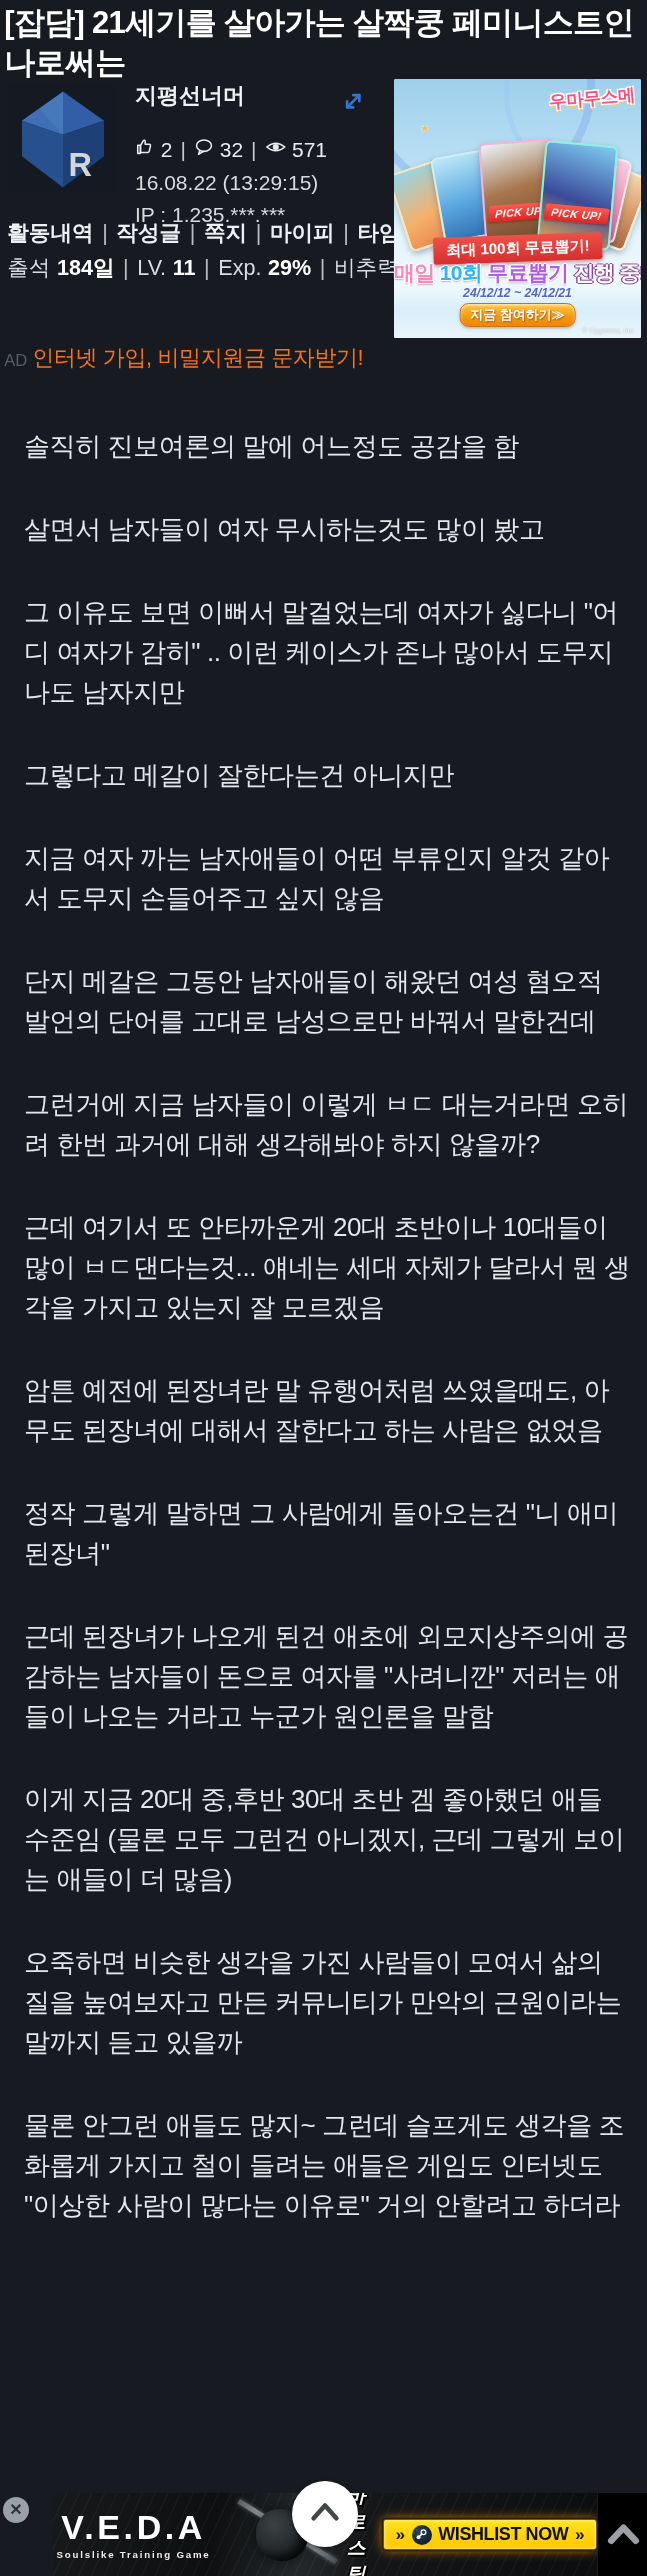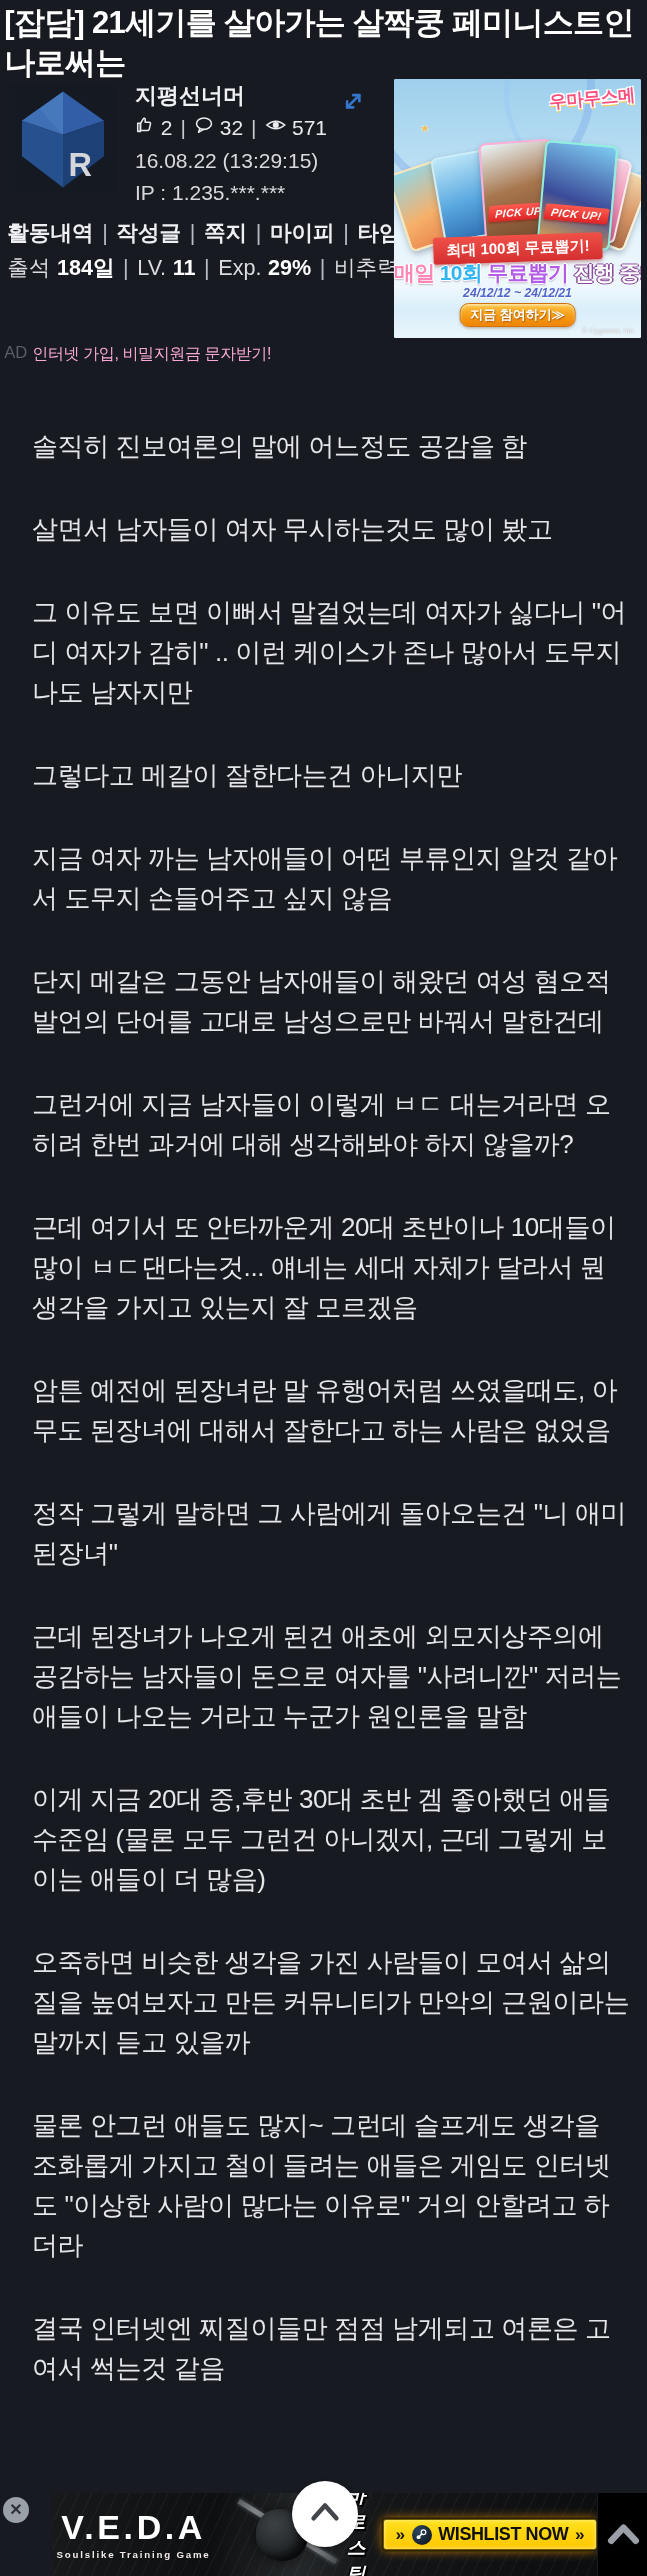--- a/index.html
+++ b/index.html
@@ -11,21 +11,21 @@
   }
   
   .post-title {
     position:absolute; top:2.9px; left:4.3px; width:641px;
     font-size:31px; line-height:40px; font-weight:700; color:#ffffff; letter-spacing:-0.7px;
   }
   
   .avatar-box { position:absolute; top:85px; left:8.6px; width:108px; height:108px; background:#151922; border-radius:1.4px; cursor:pointer; }
   .avatar-box svg { display:block; }
   .user-info { position:absolute; top:81px; left:135px; width:216px; }
-  .username { font-size:22px; font-weight:700; color:#eff1f3; margin-bottom:4px; cursor:pointer; }
+  .username { font-size:22px; font-weight:700; color:#eff1f3; margin-bottom:26px; cursor:pointer; }
   .post-stats { display:flex; align-items:center; gap:8px; font-size:21px; color:#e9ebee; margin-bottom:9.4px; }
   .stat-item { display:flex; align-items:center; gap:5.8px; }
   .sep { color:#c7cacf; font-weight:300; }
   .post-date { font-size:21px; color:#d8dadd; margin-bottom:8px; }
   .post-ip   { font-size:21px; color:#d8dadd; }
   .expand-btn { position:absolute; top:89px; left:340px; width:26px; height:26px; background:none; border:none; cursor:pointer; }
   
   .profile-links { position:absolute; top:218px; left:7.2px; font-size:21.6px; font-weight:700; color:#edeff2; white-space:nowrap; }
   .profile-links .item { cursor:pointer; }
   .profile-links .item::after { content:"|"; color:#b9bcc2; font-weight:400; margin:0 8.6px; }
@@ -79,24 +79,24 @@
     color:#fff; font-size:13px; font-weight:800; text-shadow:0.7px 0.7px 1.4px rgba(140,70,0,.8);
     display:flex; align-items:center; justify-content:center; cursor:pointer; white-space:nowrap;
     box-shadow:0 1.4px 2.9px rgba(120,60,0,.35), inset 0 1.4px 2.2px rgba(255,240,200,.8);
     font-family:"Liberation Sans", sans-serif;
   }
   .ad-floor { position:absolute; bottom:0; width:100%; height:52px; background:linear-gradient(180deg,rgba(255,255,255,0) 0%,rgba(214,237,250,.9) 45%,#e9f5fb 100%); }
   .ad-copy { position:absolute; bottom:2.9px; right:5.8px; font-size:7.2px; color:rgba(255,255,255,.95); text-shadow:0 0 1.4px rgba(0,0,0,.45); z-index:6; }
   
   .inline-ad { position:absolute; top:343px; left:4.3px; display:flex; align-items:flex-end; gap:5px; cursor:pointer; }
   .ad-label { font-size:16.6px; color:#585d66; padding-bottom:2.2px; }
-  .inline-ad-text { font-size:16px; color:#f9a8d4; letter-spacing:-0.4px; }
+  .inline-ad-text { font-size:22px; color:#f97316; letter-spacing:-0.4px; }
   
   .post-body { position:absolute; top:426px; left:20px; width:611px; }
-  .post-body p { margin:0 0 43px 12px; font-size:26px; line-height:40px; color:#e4e6e9; letter-spacing:-0.4px; }
+  .post-body p { margin:0 0 43px 4px; font-size:26px; line-height:40px; color:#e4e6e9; letter-spacing:-0.4px; }
   
   .close-ad { position:absolute; left:2.9px; top:2497px; width:26px; height:26px; border-radius:50%; background:#9aa0a8; border:none; display:flex; align-items:center; justify-content:center; cursor:pointer; z-index:4; }
   .close-x { color:#2e3238; font-size:16px; font-weight:900; line-height:1; }
   .veda { position:absolute; left:53px; top:2493px; width:544px; height:83px; display:flex; align-items:center; overflow:hidden; cursor:pointer; z-index:2;
     background:linear-gradient(100deg,#17191b 0%,#0d0f11 30%,#26292b 46%,#141618 58%,#0b0d0f 100%); }
   .veda::before { content:""; position:absolute; inset:0; background:repeating-linear-gradient(115deg, rgba(255,255,255,.035) 0 1.4px, transparent 1.4px 11.5px); }
   .veda-left { width:180px; text-align:center; position:relative; z-index:1; }
   .veda-title { font-size:34px; font-weight:800; color:#fff; letter-spacing:3.6px; line-height:1; }
   .veda-sub { font-size:9.7px; font-weight:700; color:#f3eaea; letter-spacing:1.8px; margin-top:5px; }
   .veda-art { position:relative; width:148px; height:100%; }
@@ -235,21 +235,20 @@
       <p>지금 여자 까는 남자애들이 어떤 부류인지 알것 같아서 도무지 손들어주고 싶지 않음</p>
       <p>단지 메갈은 그동안 남자애들이 해왔던 여성 혐오적 발언의 단어를 고대로 남성으로만 바꿔서 말한건데</p>
       <p>그런거에 지금 남자들이 이렇게 ㅂㄷ 대는거라면 오히려 한번 과거에 대해 생각해봐야 하지 않을까?</p>
       <p>근데 여기서 또 안타까운게 20대 초반이나 10대들이 많이 ㅂㄷ댄다는것... 얘네는 세대 자체가 달라서 뭔 생각을 가지고 있는지 잘 모르겠음</p>
       <p>암튼 예전에 된장녀란 말 유행어처럼 쓰였을때도, 아무도 된장녀에 대해서 잘한다고 하는 사람은 없었음</p>
       <p>정작 그렇게 말하면 그 사람에게 돌아오는건 "니 애미 된장녀"</p>
       <p>근데 된장녀가 나오게 된건 애초에 외모지상주의에 공감하는 남자들이 돈으로 여자를 "사려니깐" 저러는 애들이 나오는 거라고 누군가 원인론을 말함</p>
       <p>이게 지금 20대 중,후반 30대 초반 겜 좋아했던 애들 수준임 (물론 모두 그런건 아니겠지, 근데 그렇게 보이는 애들이 더 많음)</p>
       <p>오죽하면 비슷한 생각을 가진 사람들이 모여서 삶의 질을 높여보자고 만든 커뮤니티가 만악의 근원이라는 말까지 듣고 있을까</p>
       <p>물론 안그런 애들도 많지~ 그런데 슬프게도 생각을 조화롭게 가지고 철이 들려는 애들은 게임도 인터넷도 "이상한 사람이 많다는 이유로" 거의 안할려고 하더라</p>
-      <p>결국 인터넷엔 찌질이들만 점점 남게되고 여론은 고여서 썩는것 같음</p>
     </div>
 
   <button class="close-ad">
     <span class="close-x">✕</span>
   </button>
 
   <div class="veda">
     <div class="veda-left">
       <div class="veda-title">V.E.D.A</div>
       <div class="veda-sub">Soulslike Training Game</div>

